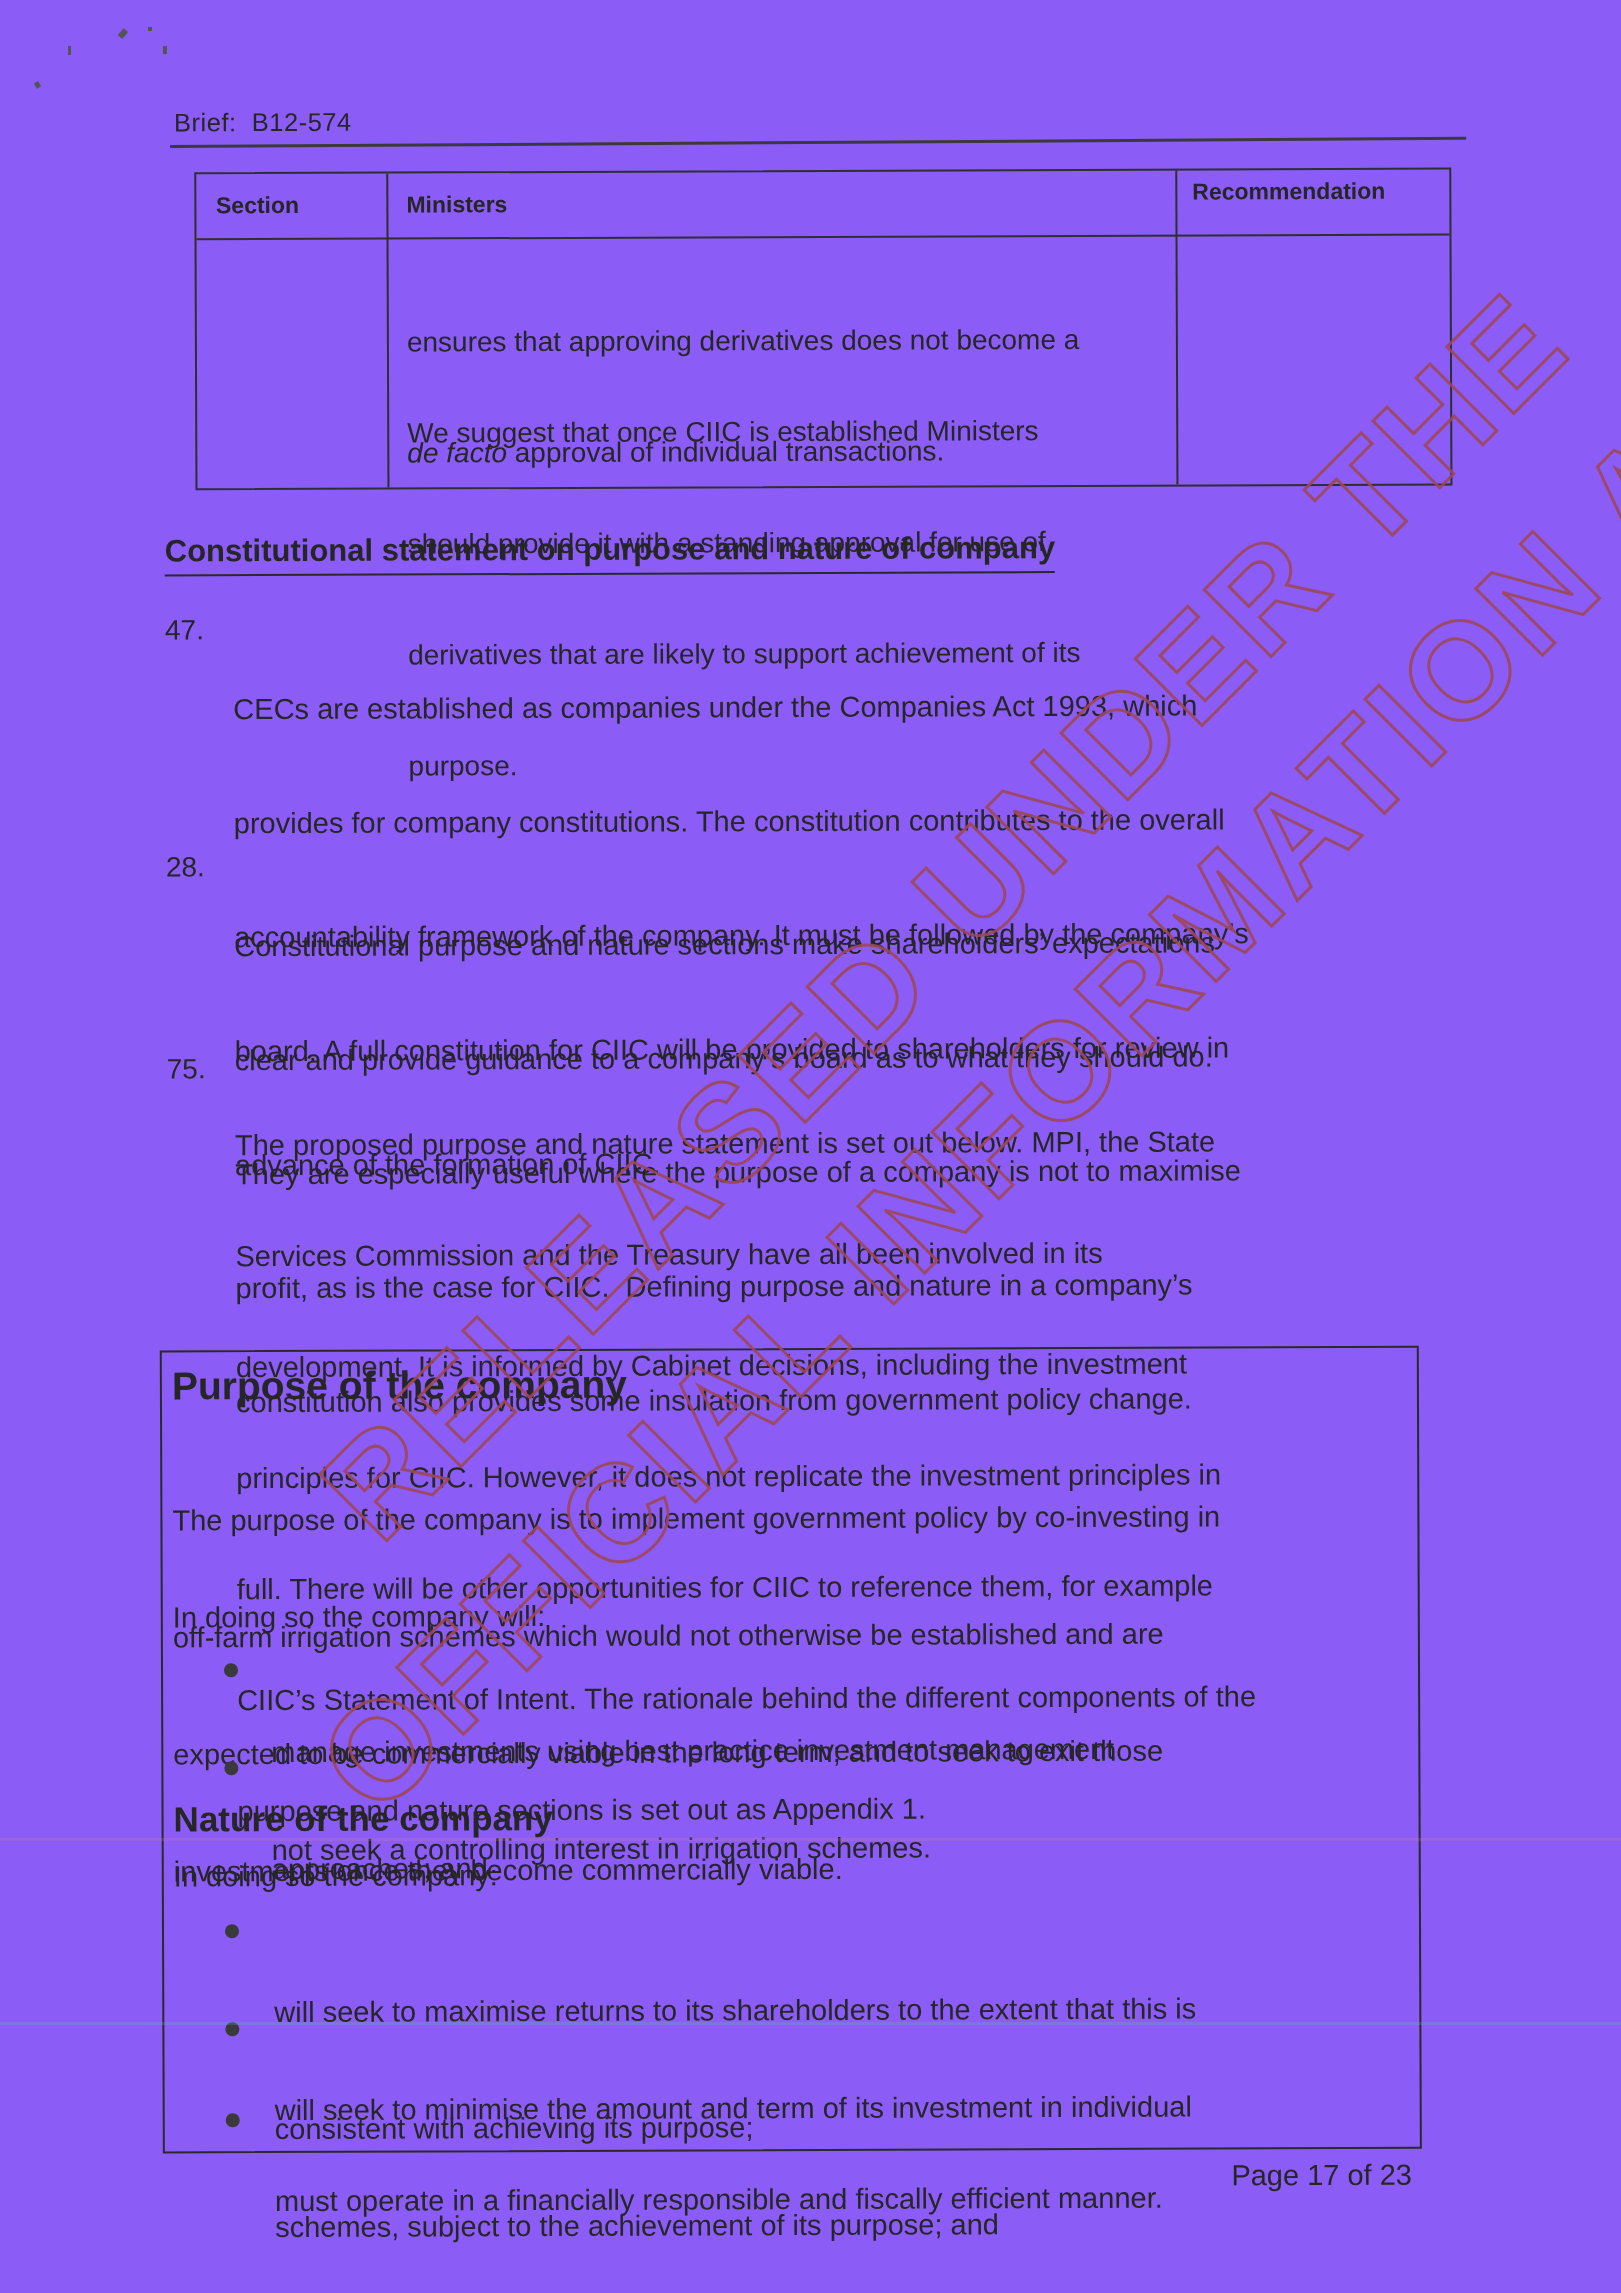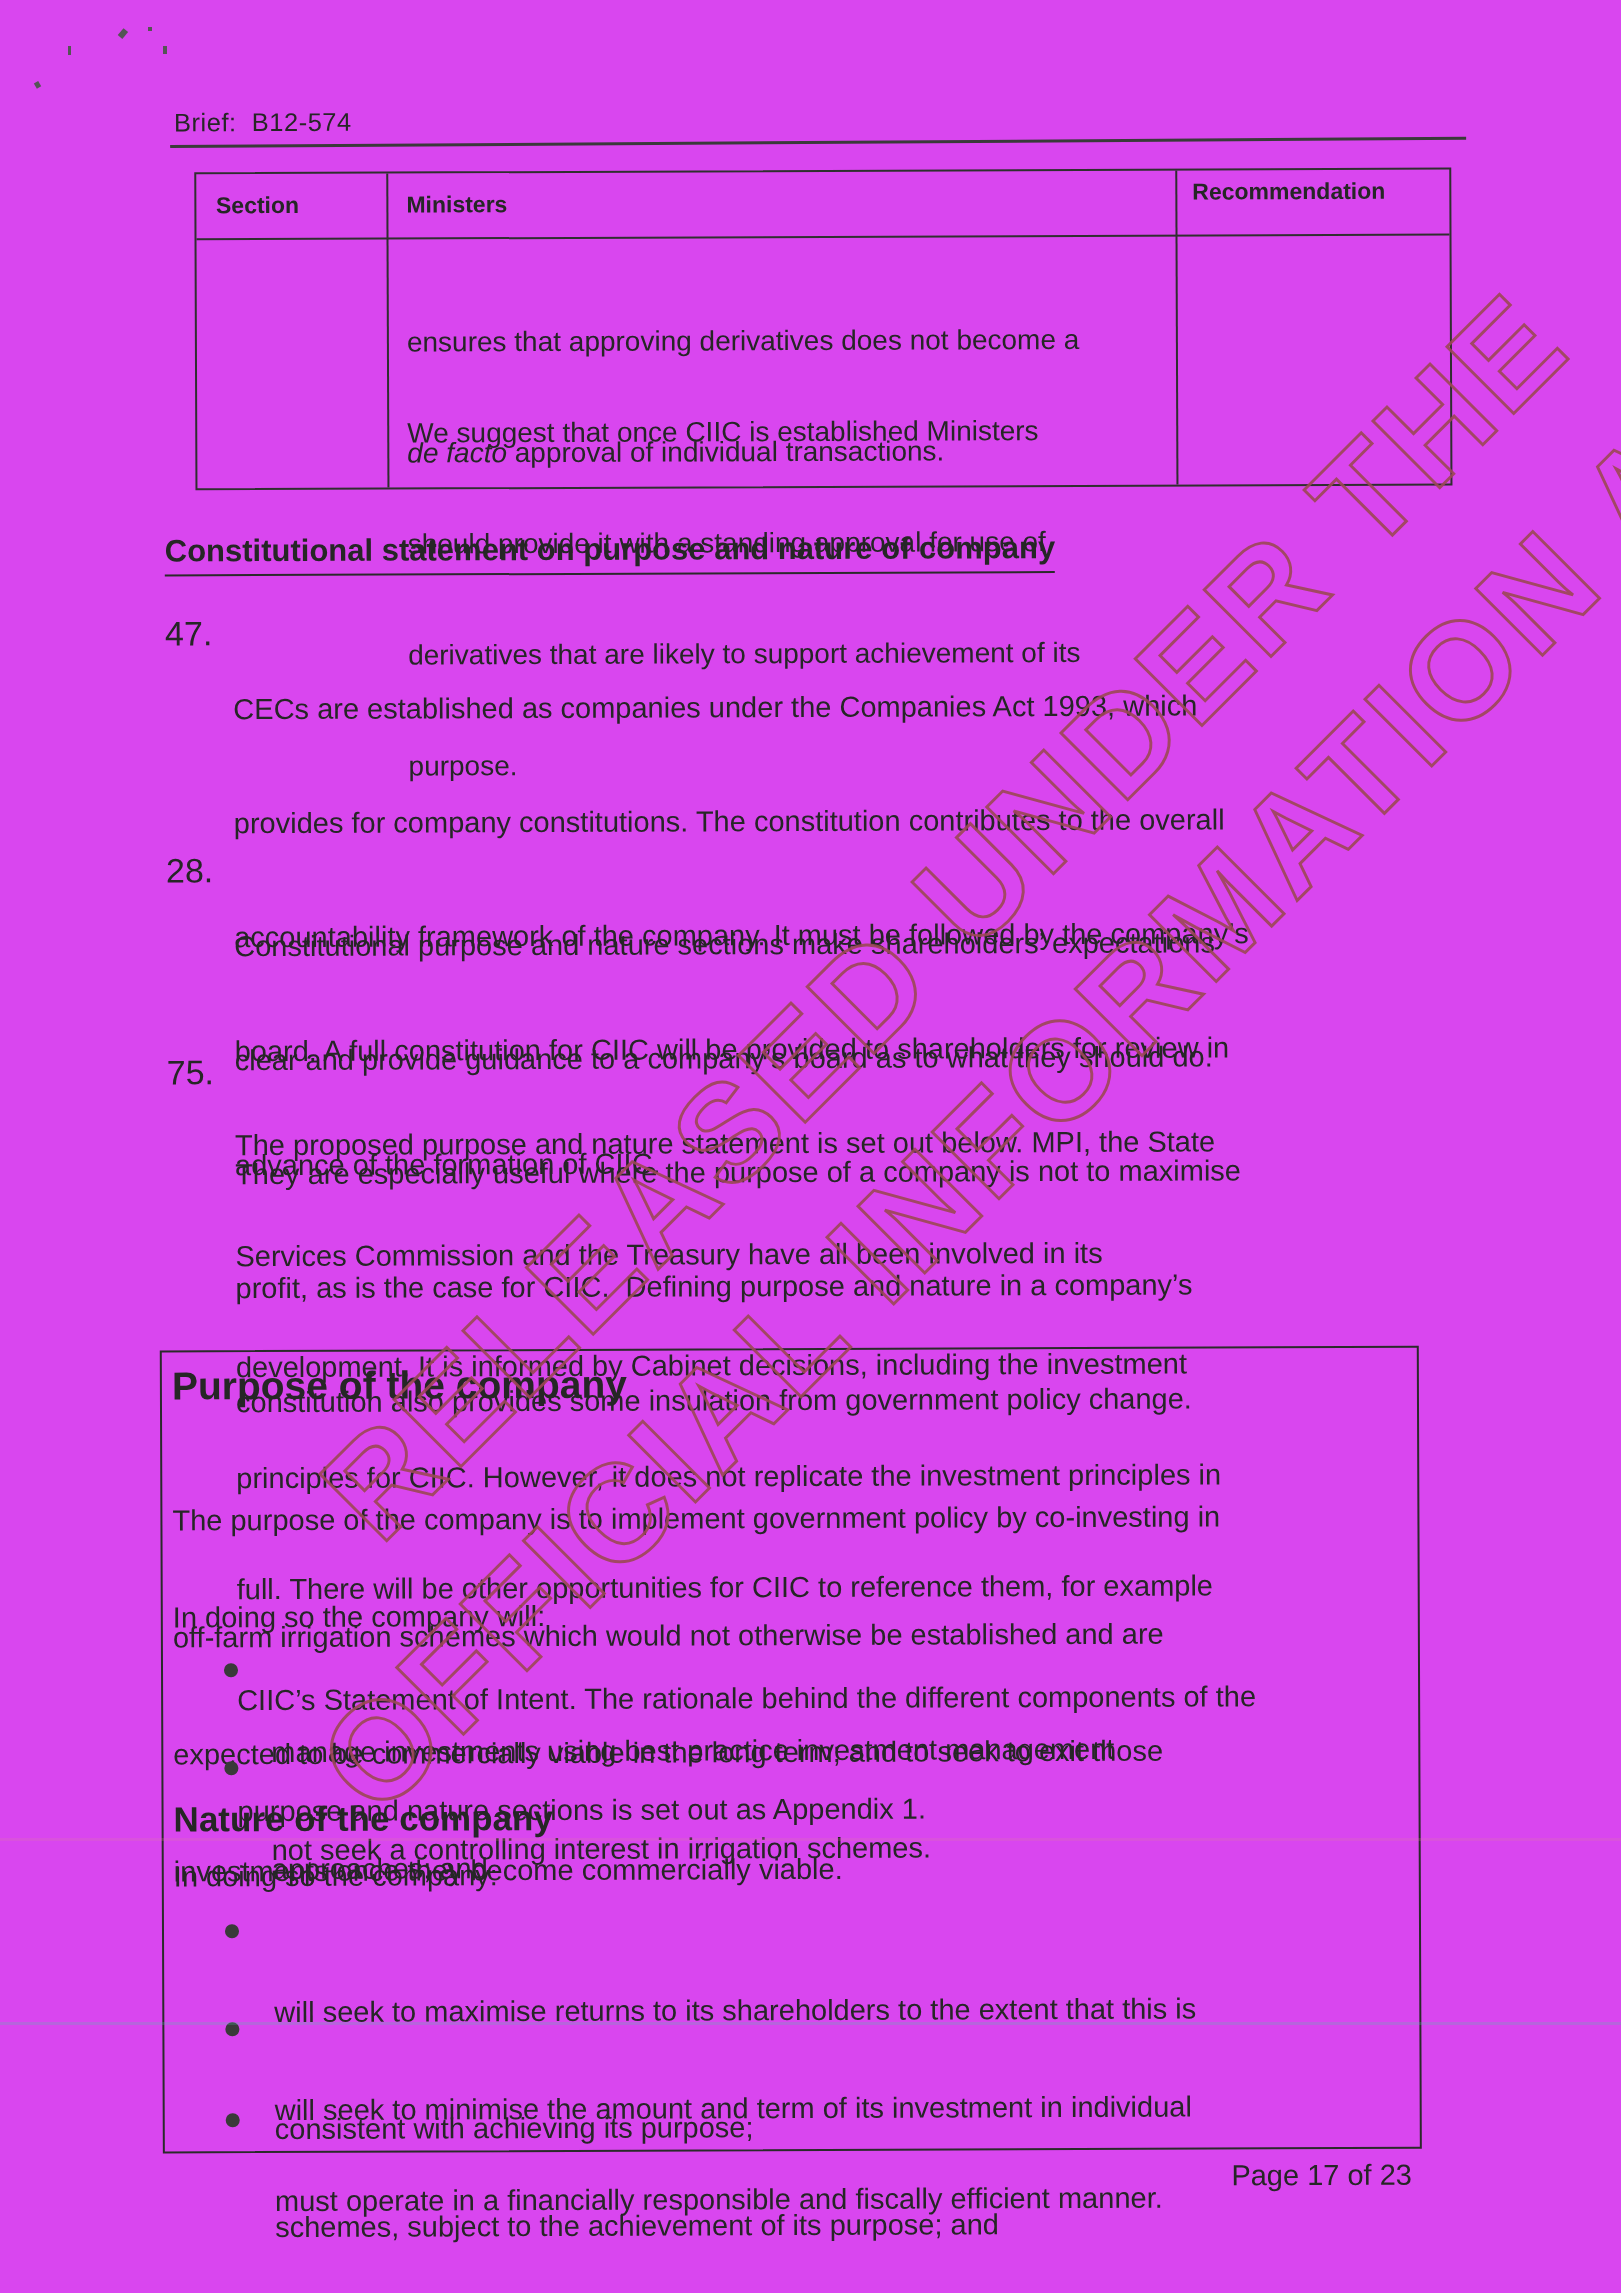--- a/index.html
+++ b/index.html
@@ -1,30 +1,30 @@
 <!DOCTYPE html>
 <html><head>
 <meta charset="utf-8">
 <style>
   html,body{margin:0;padding:0;background:#888;}
-  .page{position:relative;width:1621px;height:2294px;background:#d946ef;overflow:hidden;
+  .page{position:relative;width:1621px;height:2294px;background:#8b5cf6;overflow:hidden;
         font-family:"Liberation Sans",sans-serif;color:#262626;}
   .tilt{position:absolute;inset:0;transform:rotate(-0.22deg);transform-origin:804px 1147px;}
   .abs{position:absolute;}
   .speck{position:absolute;background:#555;}
   .brief{font-size:25.5px;letter-spacing:0.5px;white-space:pre;}
   .rule{position:absolute;height:2.9px;background:#3a3a3a;transform:rotate(-0.15deg);}
   .tbl{position:absolute;border:2px solid #2f2f2f;}
   .vdiv{position:absolute;top:0;bottom:0;width:2px;background:#2f2f2f;}
   .hdiv{position:absolute;left:0;right:0;height:2px;background:#2f2f2f;}
   .th{position:absolute;font-weight:bold;font-size:23px;white-space:pre;}
   .cellblock{position:absolute;font-size:28px;line-height:37px;white-space:pre;}
   .h-underline{position:absolute;font-size:31px;font-weight:bold;white-space:pre;
                border-bottom:2.9px solid #2a2a2a;padding-bottom:4.9px;}
-  .pnum{position:absolute;font-size:34px;white-space:pre;text-align:center;}
+  .pnum{position:absolute;font-size:28px;white-space:pre;text-align:center;}
   .plines{position:absolute;font-size:29px;line-height:38px;white-space:pre;}
   .plines.tight{line-height:37px;}
   .box{position:absolute;border:2.9px solid #2a2a2a;}
   .boxhead1{position:absolute;font-size:39px;font-weight:bold;white-space:pre;}
   .boxhead2{position:absolute;font-size:35px;font-weight:bold;white-space:pre;}
   .boxtext{position:absolute;font-size:29px;line-height:39px;white-space:pre;}
   .dot{position:absolute;width:13.7px;height:13.7px;border-radius:50%;background:#3a3a3a;}
   .footer{position:absolute;font-size:29px;white-space:pre;text-align:right;}
   .artifact{position:absolute;left:0;width:1621px;height:2.9px;pointer-events:none;}
   .wm{position:absolute;left:0;top:0;pointer-events:none;}

